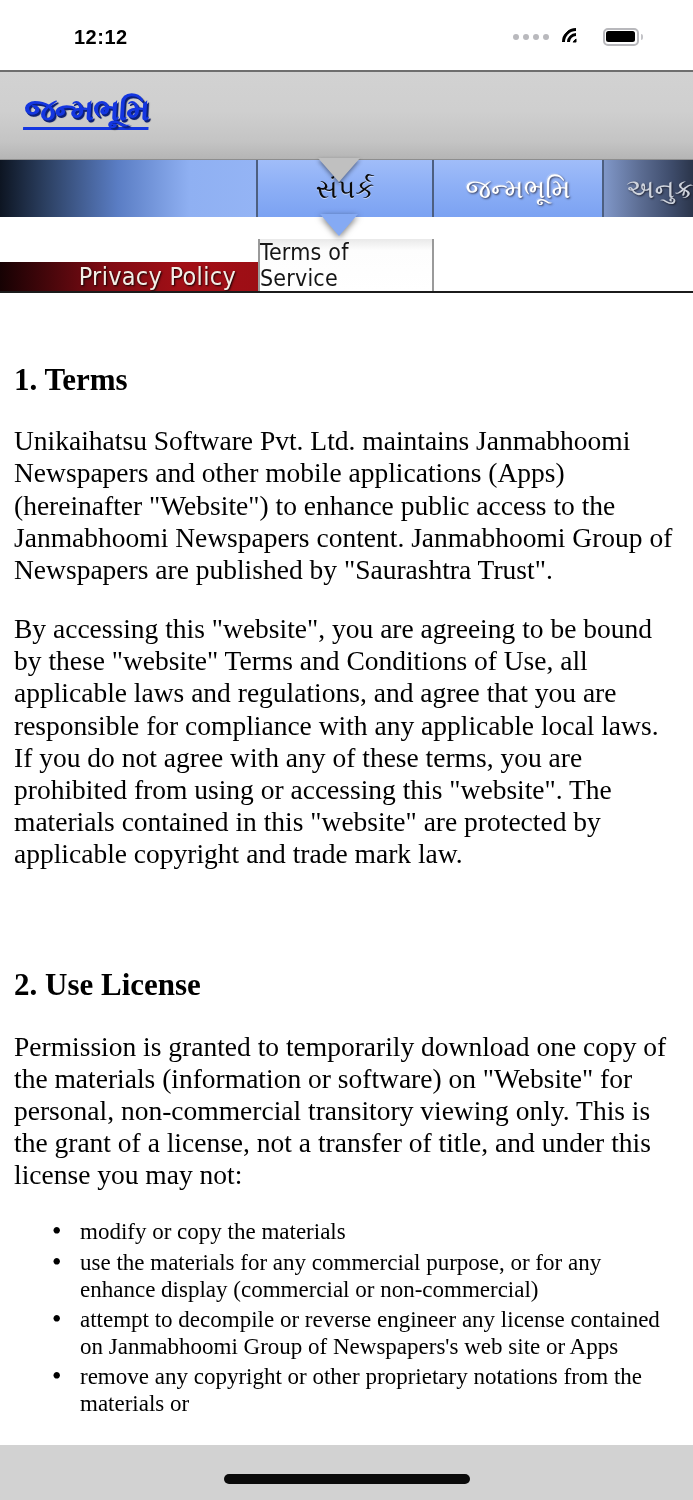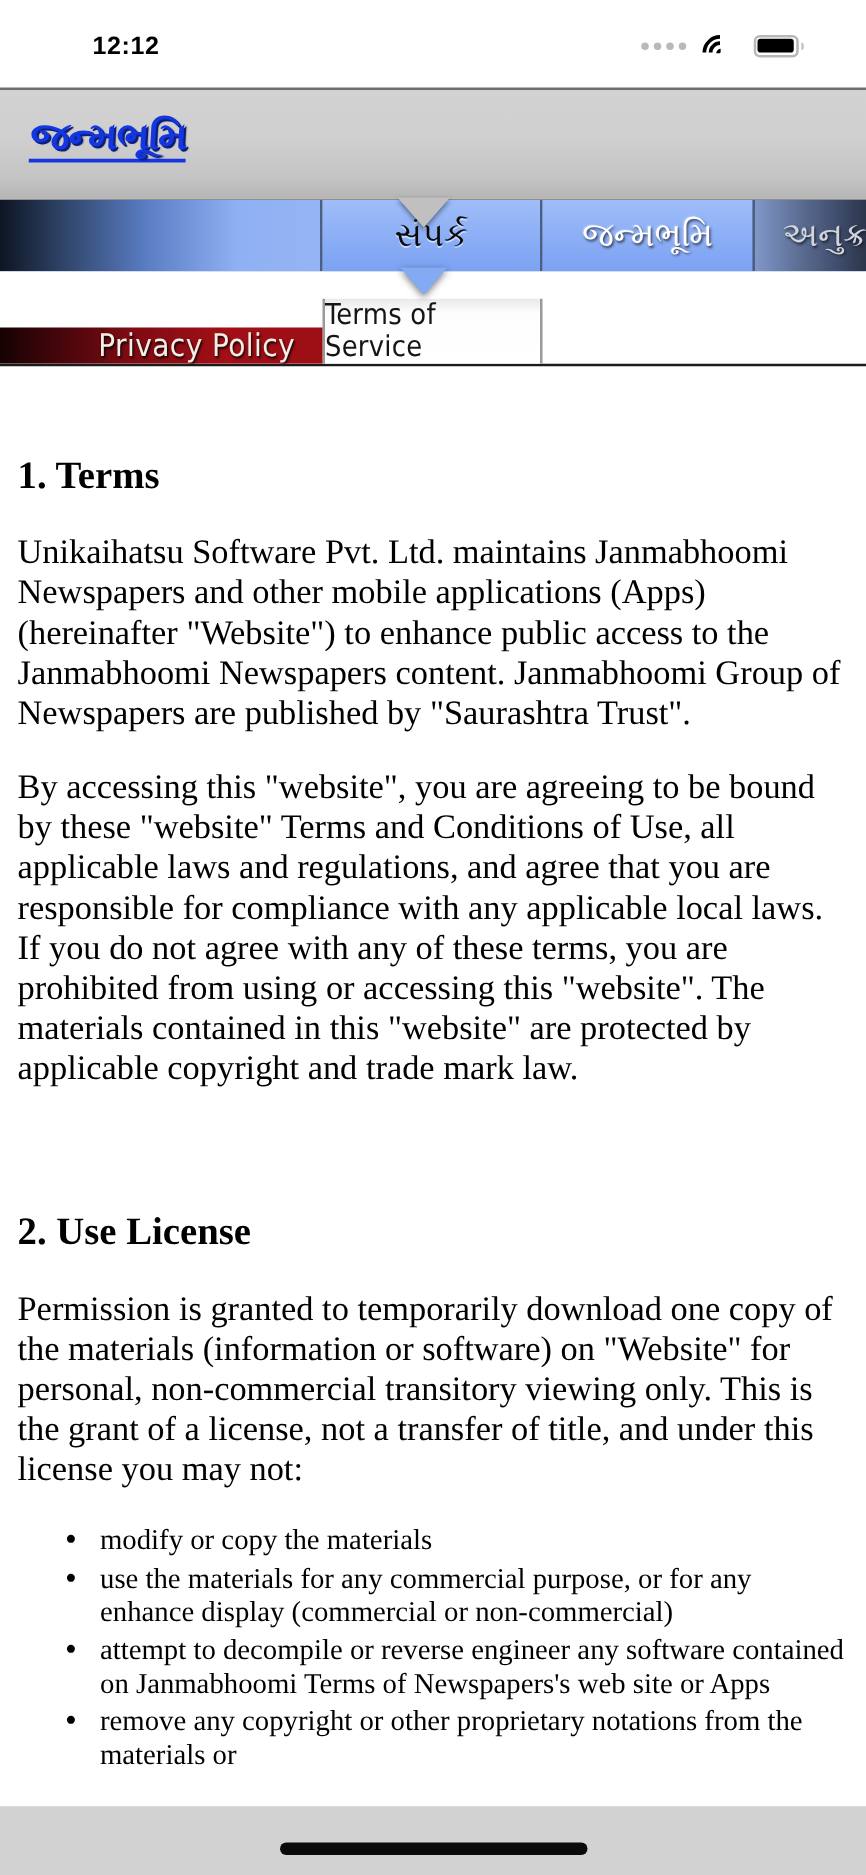--- a/index.html
+++ b/index.html
@@ -248,21 +248,21 @@
     <h2 class="first">1. Terms</h2>
     <p>Unikaihatsu Software Pvt. Ltd. maintains Janmabhoomi Newspapers and other mobile applications (Apps) (hereinafter "Website") to enhance public access to the Janmabhoomi Newspapers content. Janmabhoomi Group of Newspapers are published by "Saurashtra Trust".</p>
     <p>By accessing this "website", you are agreeing to be bound by these "website" Terms and Conditions of Use, all applicable laws and regulations, and agree that you are responsible for compliance with any applicable local laws. If you do not agree with any of these terms, you are prohibited from using or accessing this "website". The materials contained in this "website" are protected by applicable copyright and trade mark law.</p>
 
     <h2>2. Use License</h2>
     <p>Permission is granted to temporarily download one copy of the materials (information or software) on "Website" for personal, non-commercial transitory viewing only. This is the grant of a license, not a transfer of title, and under this license you may not:</p>
 
     <ul>
       <li>modify or copy the materials</li>
       <li>use the materials for any commercial purpose, or for any enhance display (commercial or non-commercial)</li>
-      <li>attempt to decompile or reverse engineer any software contained on Janmabhoomi Terms of Newspapers's web site or Apps</li>
+      <li>attempt to decompile or reverse engineer any license contained on Janmabhoomi Group of Newspapers's web site or Apps</li>
       <li>remove any copyright or other proprietary notations from the materials or</li>
 
     </ul>
   </div>
 
   <div class="homebar">
     <div class="homeind"></div>
   </div>
 
 </div>

